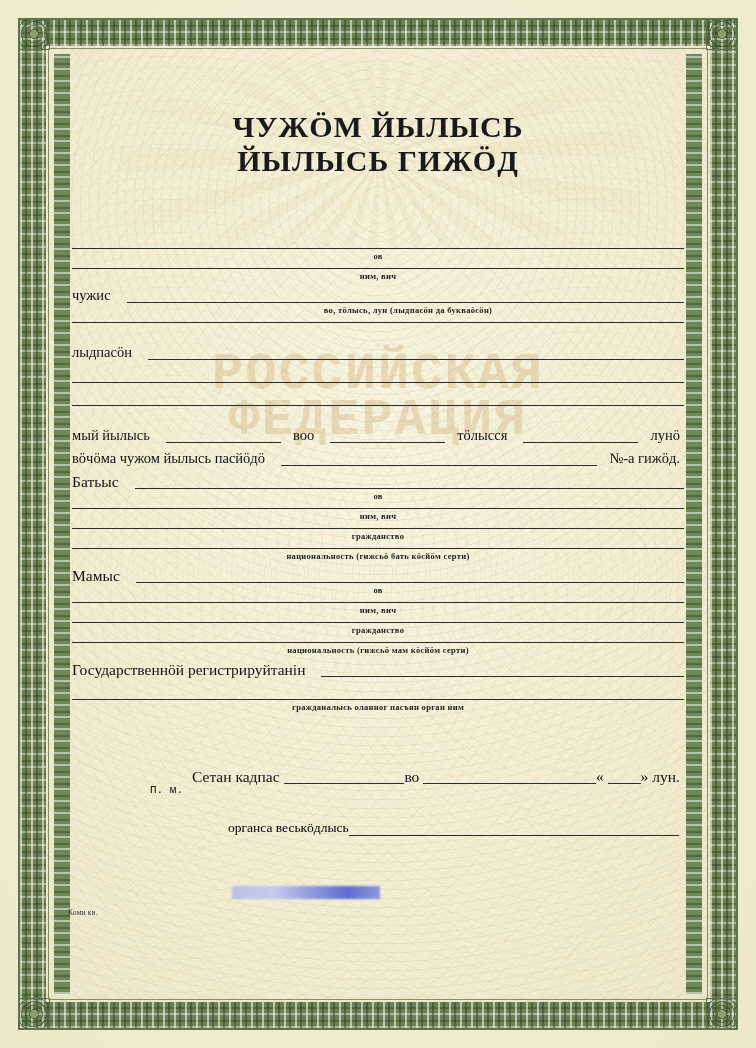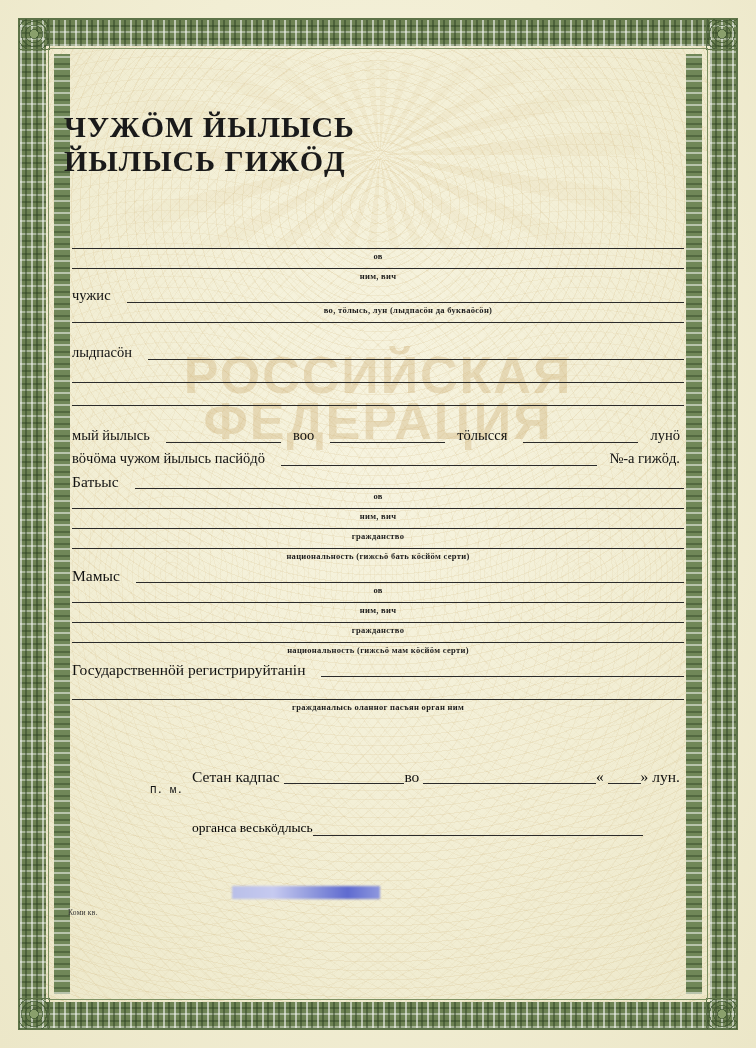--- a/index.html
+++ b/index.html
@@ -123,42 +123,42 @@
   .corner-bl { left: 18px;  bottom: 18px; }
   .corner-br { right: 18px; bottom: 18px; }
 
   
   .watermark {
     position: absolute;
     left: 0;
     right: 0;
     top: 352px;
     text-align: center;
-    font-family: Liberation Sans, sans-serif;
+    font-family: Liberation Mono, monospace;
     font-weight: bold;
     font-size: 52px;
     line-height: 46px;
     letter-spacing: 2px;
     color: rgba(198,166,104,0.32);
     pointer-events: none;
     user-select: none;
   }
 
   
   .content {
     position: absolute;
     left: 64px;
     right: 64px;
     top: 60px;
     bottom: 60px;
   }
 
   .title {
     margin: 50px 0 12px 0;
-    text-align: left;
+    text-align: center;
     font-family: "Liberation Serif", serif;
     font-weight: bold;
     font-size: 30px;
     line-height: 34px;
     letter-spacing: 1px;
     color: #1a1a1a;
   }
   .title-line2 { display: block; }
 
   .form {
@@ -431,21 +431,21 @@
           <span class="label label-big">»</span>
           <span class="label label-big">лун.</span>
         </div>
       </div>
 
       <div style="height:24px; position:relative;">
         <span class="pm">П. м.</span>
       </div>
 
       <div class="org-block">
-        <div style="display:flex; align-items:flex-end;">
+        <div style="display:flex; align-items:flex-end;margin-left:36px;">
           <span>органса веськöдлысь</span>
           <span class="org-rule"></span>
         </div>
       </div>
 
     </div>
   </div>
 
   <div class="redaction"></div>
   <div class="footnote">Коми кв.</div>

